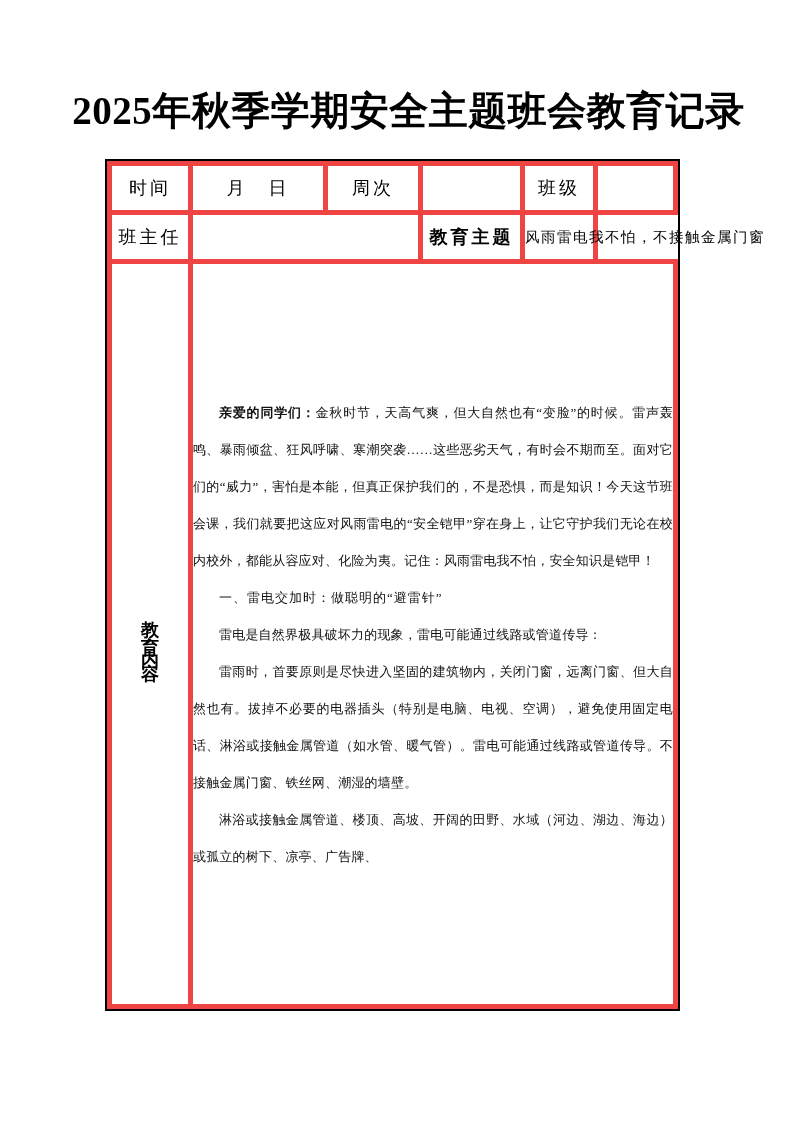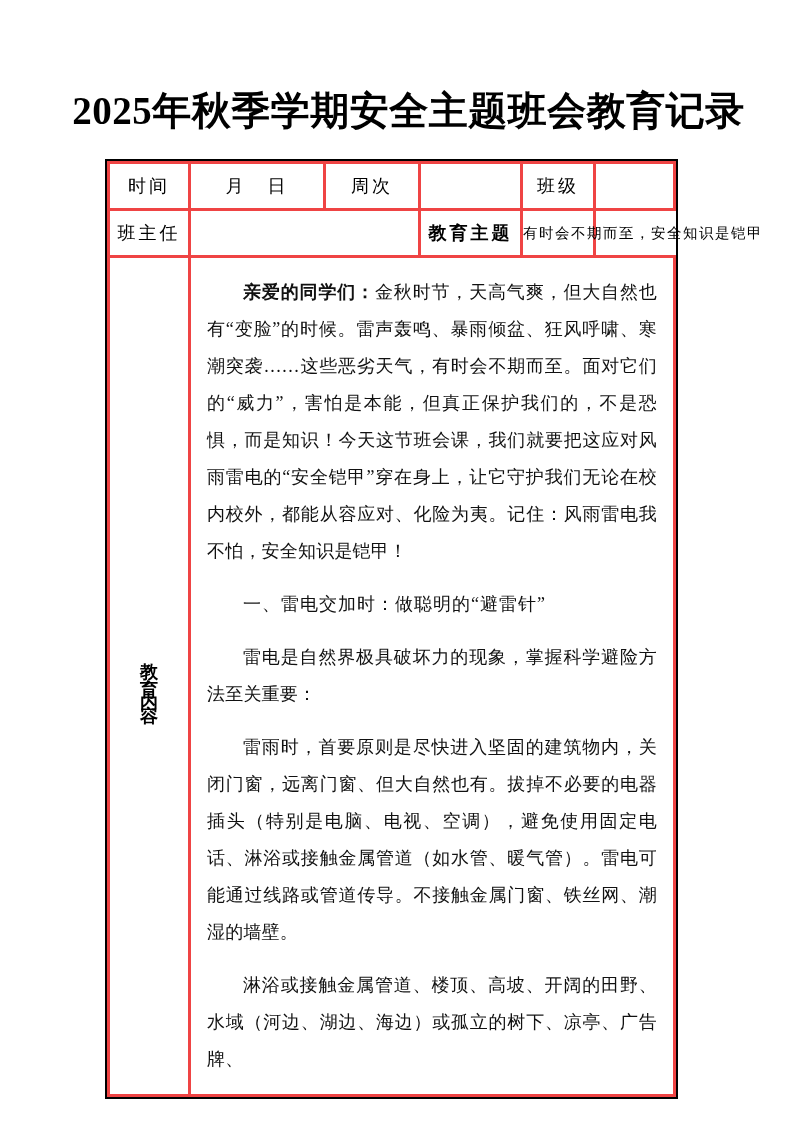--- a/index.html
+++ b/index.html
@@ -42,21 +42,21 @@
   
   .record-table {
     position: absolute;
     left: 107px;
     top: 161px;
     width: 566px;
     border-collapse: collapse;
     table-layout: fixed;
   }
   .record-table td {
-    border: 3px solid #ef4444;
+    border: 5px solid #ef4444;
     padding: 0;
     vertical-align: middle;
     font-family: "Liberation Serif", "DejaVu Serif", serif;
   }
   
   .record-table {
     outline: 2px solid #000;
     outline-offset: 0px;
   }
 
@@ -98,23 +98,23 @@
     padding-top: 6px;
   }
 
   .content-cell {
     padding: 14px 16px 14px 14px;
     vertical-align: top;
     height: 740px;
   }
 
   .body-text p {
-    margin: 16px;
+    margin: 0;
     font-family: "Liberation Serif", "DejaVu Serif", serif;
-    font-size: 18px;
+    font-size: 13px;
     line-height: 37px;
     text-align: justify;
     text-justify: inter-ideograph;
     text-indent: 2em;
     letter-spacing: 0.2px;
     color: #111;
   }
   .body-text p.section-heading {
     font-weight: normal;
     letter-spacing: 1px;
@@ -144,33 +144,33 @@
         <td class="hdr-cell">周次</td>
         <td class="hdr-cell"></td>
         <td class="hdr-cell">班级</td>
         <td class="hdr-cell"></td>
       </tr>
       <tr>
         <td class="hdr-cell">班主任</td>
         <td class="hdr-cell" colspan="2" style="border-right:1px solid #000;"></td>
 
         <td class="hdr-cell bold">教育主题</td>
-        <td class="theme-cell">有时会不期而至，安全知识是铠甲</td>
+        <td class="theme-cell">风雨雷电我不怕，不接触金属门窗</td>
       </tr>
       <tr>
         <td class="label-cell">
           <span class="vlabel">教育内容</span>
         </td>
         <td class="content-cell" colspan="5">
           <div class="body-text">
             <p>
               <span class="lead-in">亲爱的同学们：</span><span>金秋时节，天高气爽，但大自然也有“变脸”的时候。雷声轰鸣、暴雨倾盆、狂风呼啸、寒潮突袭……这些恶劣天气，有时会不期而至。面对它们的“威力”，害怕是本能，但真正保护我们的，不是恐惧，而是知识！今天这节班会课，我们就要把这应对风雨雷电的“安全铠甲”穿在身上，让它守护我们无论在校内校外，都能从容应对、化险为夷。记住：风雨雷电我不怕，安全知识是铠甲！</span>
             </p>
             <p class="section-heading">一、雷电交加时：做聪明的“避雷针”</p>
-            <p>雷电是自然界极具破坏力的现象，掌握科学避险方法至关重要：</p>
+            <p>雷电是自然界极具破坏力的现象，雷电可能通过线路或管道传导：</p>
             <p>雷雨时，首要原则是尽快进入坚固的建筑物内，关闭门窗，远离门窗、但大自然也有。拔掉不必要的电器插头（特别是电脑、电视、空调），避免使用固定电话、淋浴或接触金属管道（如水管、暖气管）。雷电可能通过线路或管道传导。不接触金属门窗、铁丝网、潮湿的墙壁。</p>
             <p>淋浴或接触金属管道、楼顶、高坡、开阔的田野、水域（河边、湖边、海边）或孤立的树下、凉亭、广告牌、</p>
           </div>
         </td>
       </tr>
     </tbody>
   </table>
 
 </div>
 

